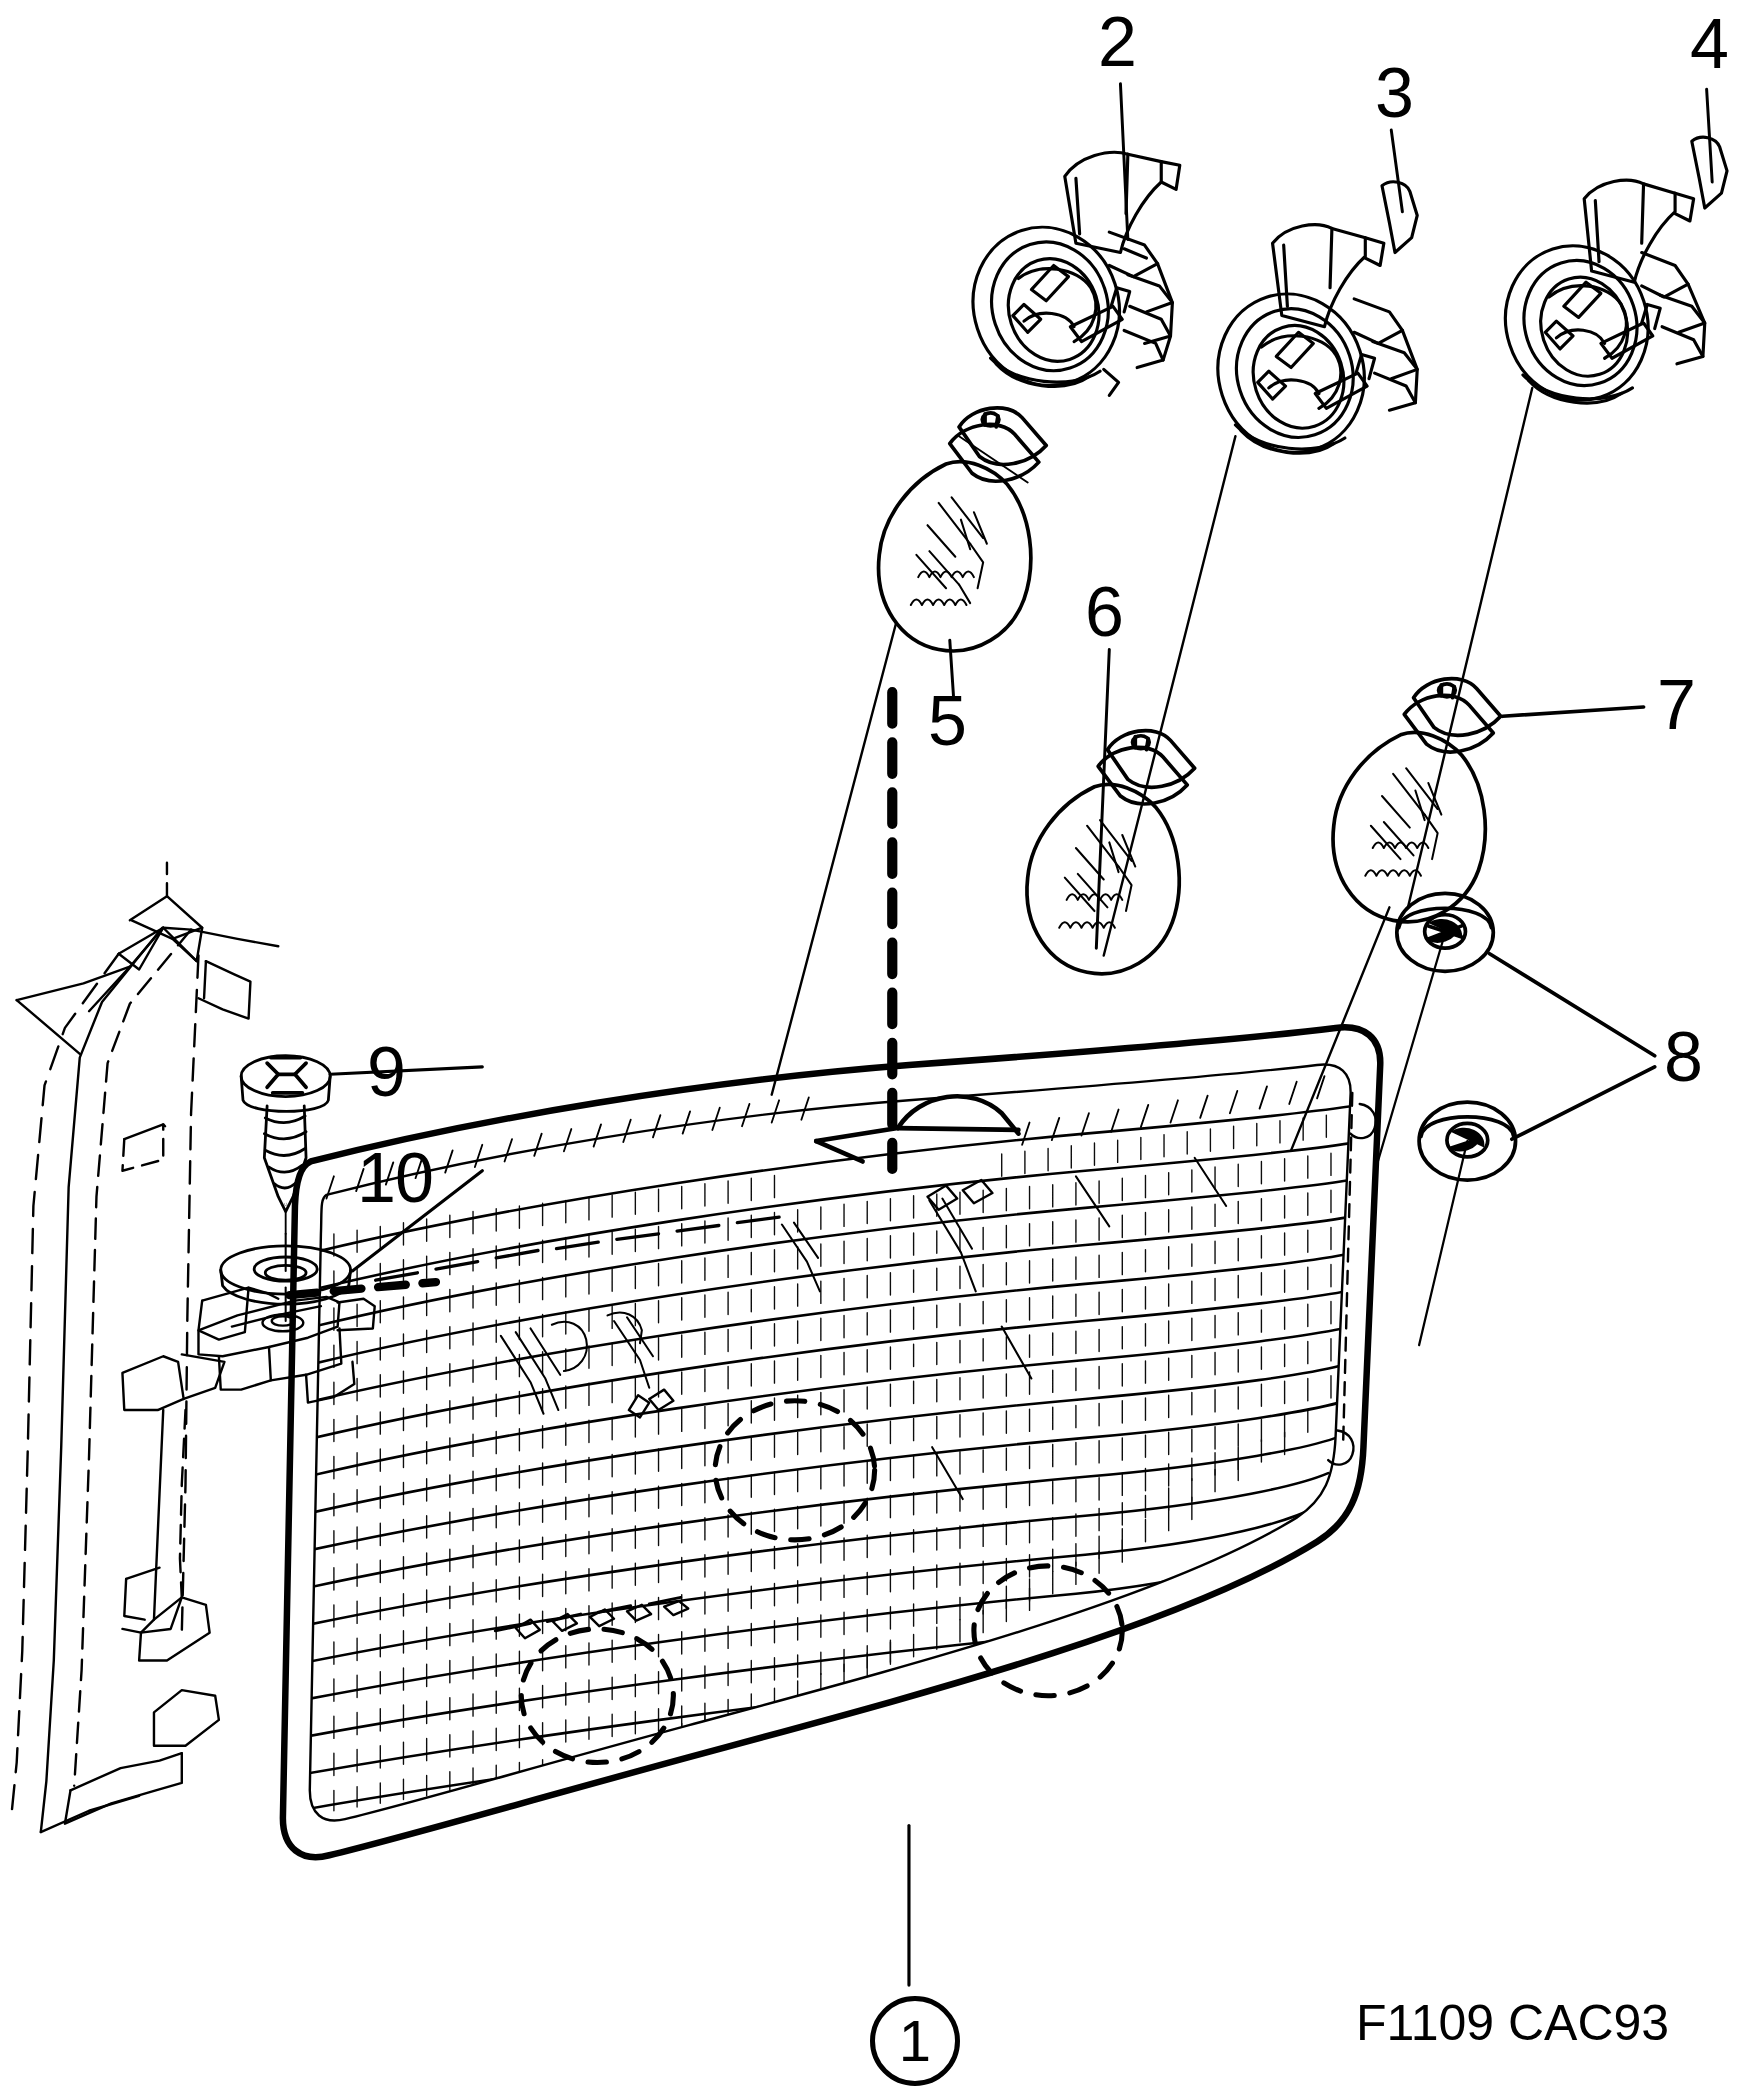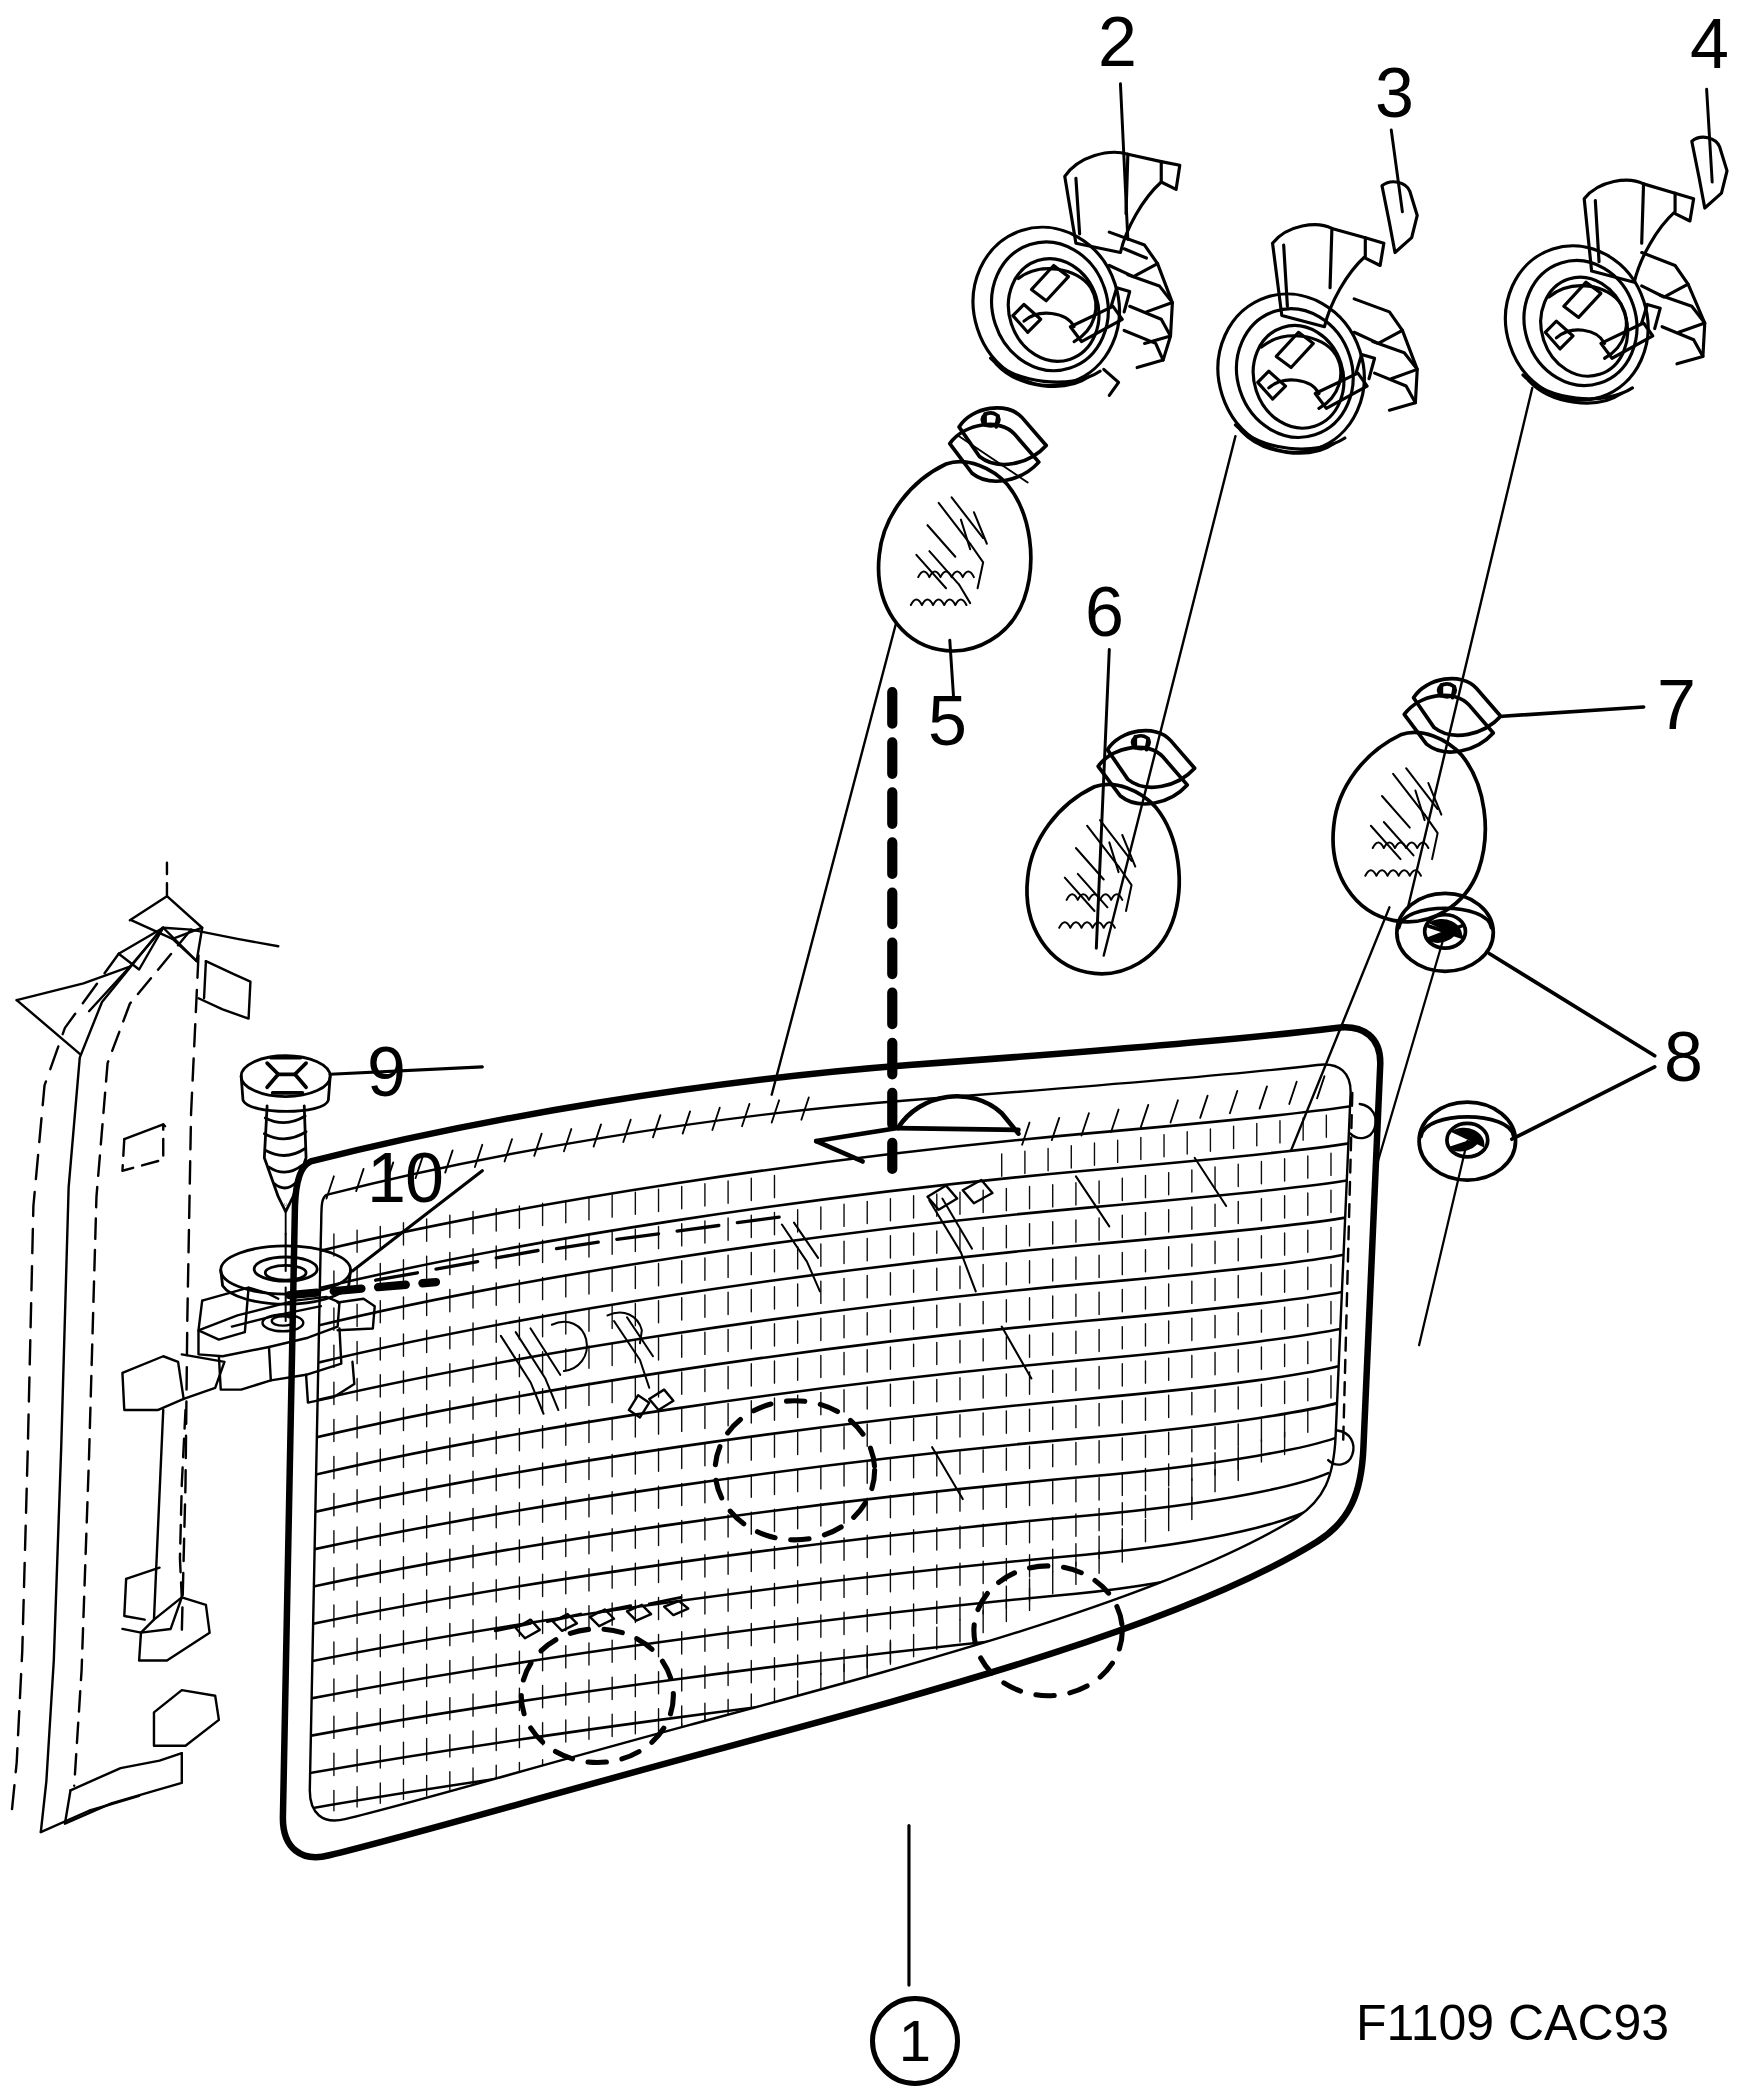--- a/index.html
+++ b/index.html
@@ -698,20 +698,20 @@
   <div class="callout num" style="left:928px;top:686px;">5</div>
 
   <div class="callout num" style="left:1085px;top:577px;">6</div>
 
   <div class="callout num" style="left:1657px;top:670px;">7</div>
 
   <div class="callout num" style="left:1664px;top:1022px;">8</div>
 
   <div class="callout num" style="left:367px;top:1037px;">9</div>
 
-  <div class="callout num" style="left:367px;top:1143px;">10</div>
+  <div class="callout num" style="left:357px;top:1143px;">10</div>
 
   <div class="callout num-circ" style="left:870px;top:1996px;">1</div>
 
   <div id="caption">F1109 CAC93</div>
 
 </div>
 
 
 </body></html>

